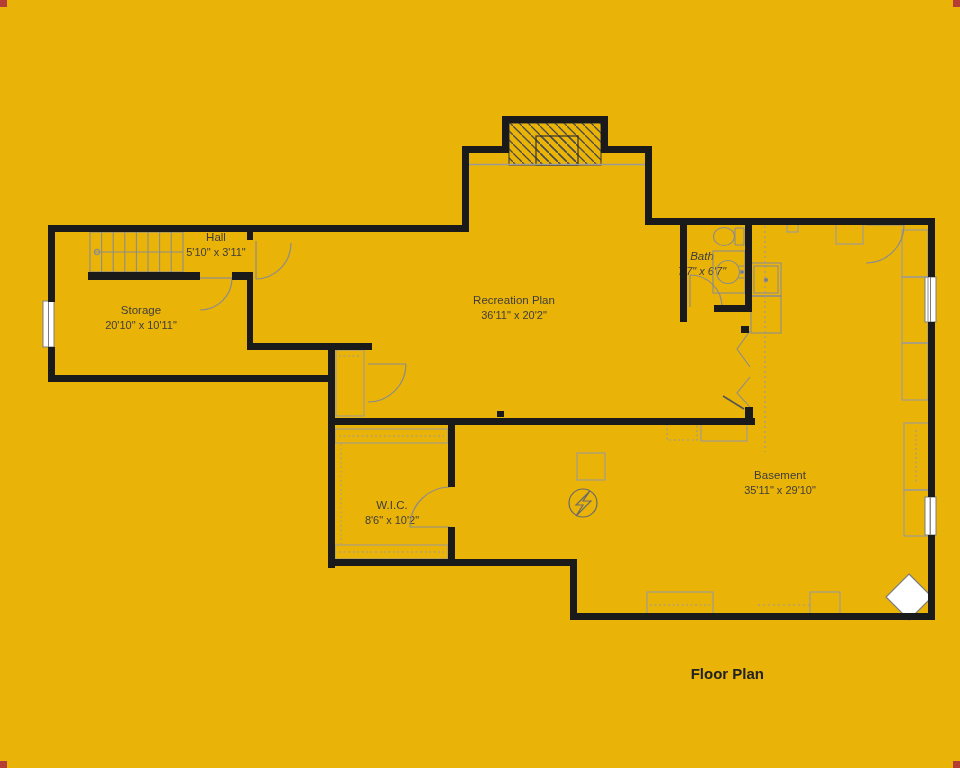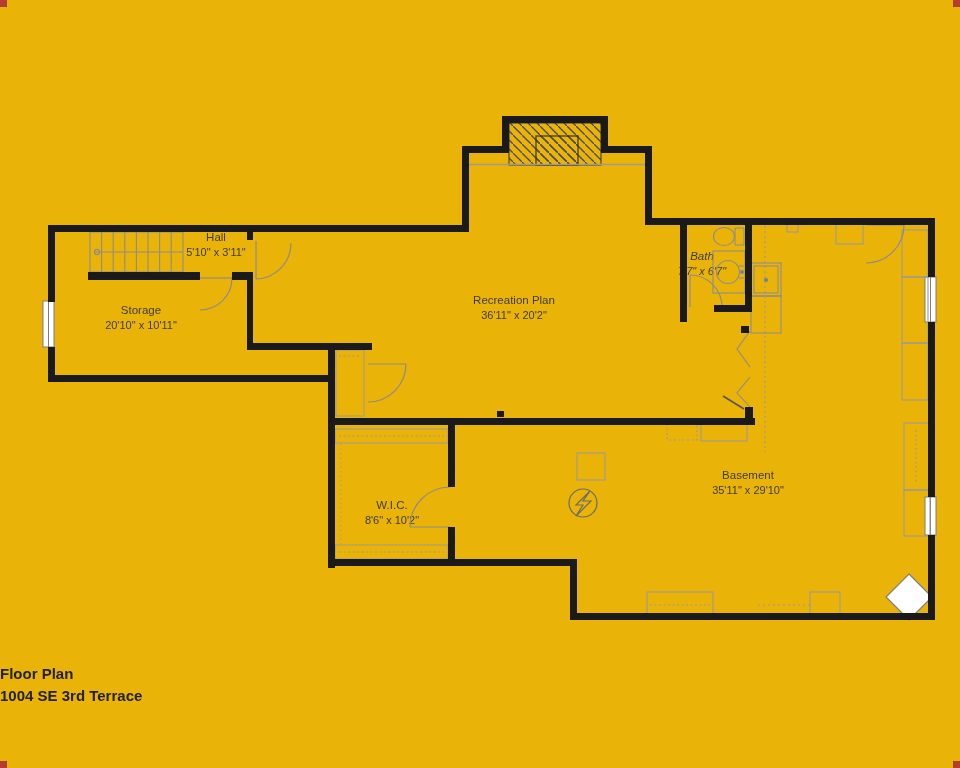--- a/index.html
+++ b/index.html
@@ -3,21 +3,21 @@
 <meta charset="utf-8">
 <style>
   html,body{margin:0;padding:0;background:#ffffff;}
   #stage{position:relative;width:960px;height:768px;background:#eab308;overflow:hidden;
          font-family:"Liberation Sans", sans-serif;}
   #plan-svg{position:absolute;left:0;top:0;z-index:2;}
   .room-label{position:absolute;z-index:1;text-align:center;color:#3d3d3d;
               font-size:11px;line-height:15px;white-space:nowrap;transform:translateX(-50%);}
   .room-label .rname{font-size:11.5px;}
   .room-label .rdims{font-size:11px;}
-  #footer{position:absolute;left:0;top:663px;width:764px;text-align:left;z-index:3;
+  #footer{position:absolute;left:0;top:663px;width:764px;text-align:right;z-index:3;
           color:#2e2e2e;font-size:15px;line-height:21.5px;}
   #footer .bold{font-weight:bold;color:#222;}
   .corner{position:absolute;width:7px;height:7px;background:#b53d35;z-index:5;}
   .c-tl{left:0;top:0;} .c-tr{right:0;top:0;} .c-bl{left:0;bottom:0;} .c-br{right:0;bottom:0;}
 </style>
 </head>
 <body>
 
 <div id="stage">
 
@@ -198,28 +198,27 @@
     <div class="rdims">36'11" x 20'2"</div>
   </div>
   <div class="room-label" style="left:702px;top:249px;font-style:italic;">
     <div class="rname">Bath</div>
     <div class="rdims">7'7" x 6'7"</div>
   </div>
   <div class="room-label" style="left:392px;top:498px;">
     <div class="rname">W.I.C.</div>
     <div class="rdims">8'6" x 10'2"</div>
   </div>
-  <div class="room-label" style="left:748px;top:468px;">
+  <div class="room-label" style="left:780px;top:468px;">
     <div class="rname">Basement</div>
     <div class="rdims">35'11" x 29'10"</div>
   </div>
 
   <div id="footer">
     <div class="bold">Floor Plan</div>
-    <div class="bold">1004 SE 3rd Terrace</div>
   </div>
 
   <div class="corner c-tl"></div>
   <div class="corner c-tr"></div>
   <div class="corner c-bl"></div>
   <div class="corner c-br"></div>
 
 </div>
 
 </body></html>

